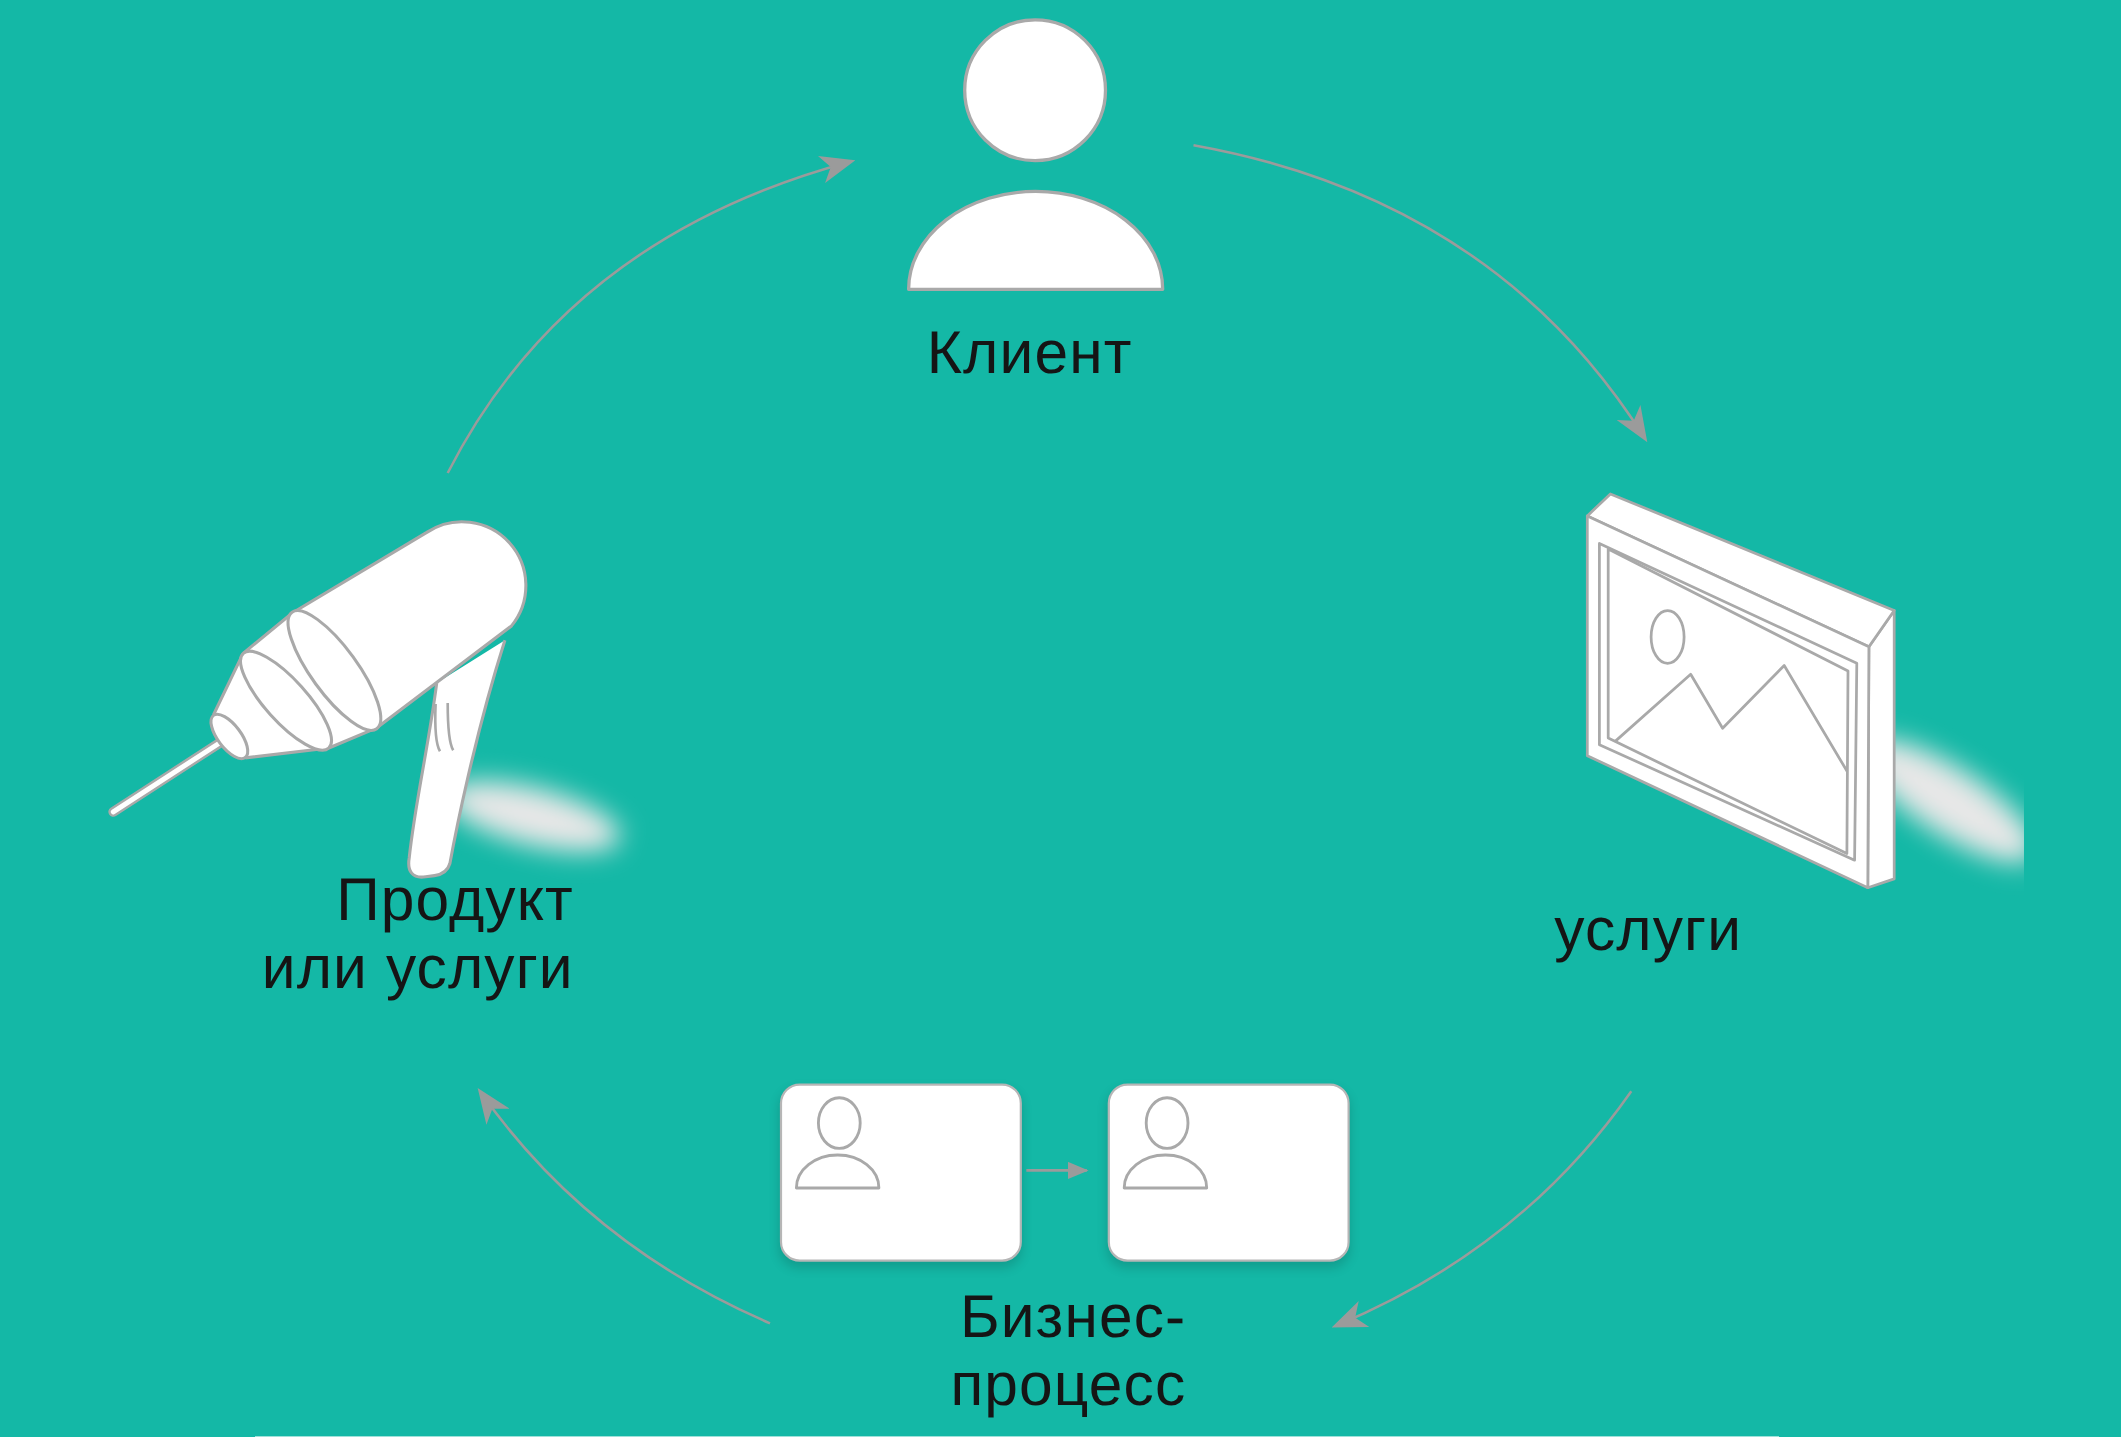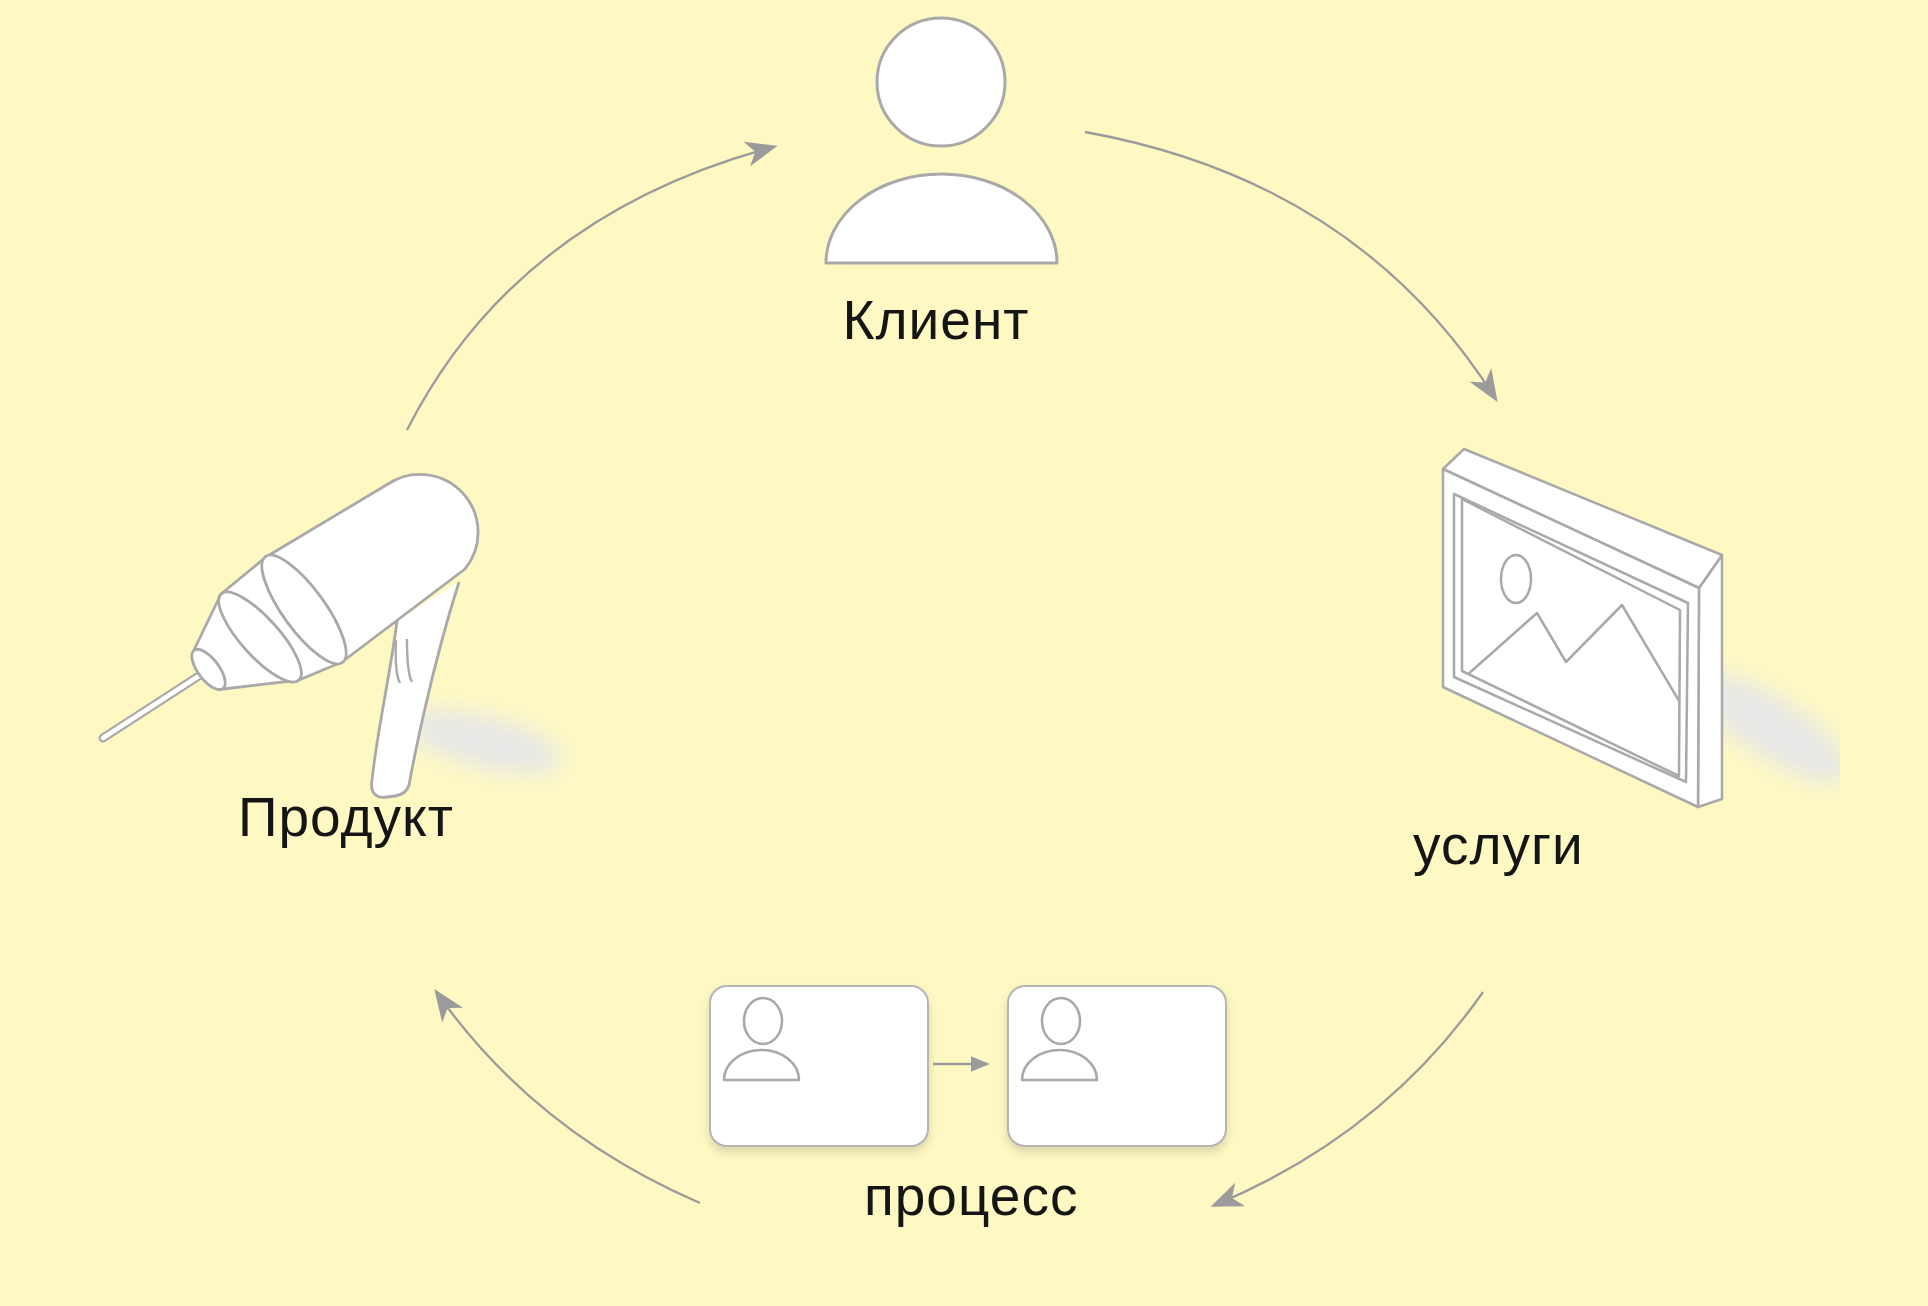--- a/index.html
+++ b/index.html
@@ -1,16 +1,16 @@
 <!DOCTYPE html>
 <html><head>
 <meta charset="utf-8">
 <style>
   html,body{margin:0;padding:0;background:#ffffff;}
-  .canvas{position:relative;width:1928px;height:1306px;background:#fef9c3;overflow:hidden;
+  .canvas{position:relative;width:1928px;height:1306px;background:#14b8a6;overflow:hidden;
           font-family:"Liberation Sans","DejaVu Sans",sans-serif;}
   .abs{position:absolute;}
   .node-label{position:absolute;font-size:55px;line-height:62px;letter-spacing:1px;
               color:#151515;white-space:nowrap;font-family:"Liberation Sans","DejaVu Sans",sans-serif;}
   .node-label div{display:block;text-align:right;}
   .centered{transform:translateX(-50%);}
   .card{position:absolute;width:220px;height:162px;background:#ffffff;border:2px solid #b6b6b6;
         border-radius:18px;box-shadow:0 5px 10px rgba(0,0,0,0.15);box-sizing:border-box;}
   svg{display:block;}
 </style>
@@ -69,20 +69,21 @@
       <path d="M13,93 A37.5,30 0 0 1 88,93 Z" fill="#ffffff" stroke="#a9a9a9" stroke-width="2.6" stroke-linejoin="round"></path>
     </svg>
   </div>
   <div class="card" style="left:1007px;top:985px">
     <svg width="110" height="110" viewBox="0 0 110 110" style="position:absolute;left:0;top:0">
       <ellipse cx="52" cy="34" rx="19" ry="23" fill="#ffffff" stroke="#a9a9a9" stroke-width="2.6"></ellipse>
       <path d="M13,93 A37.5,30 0 0 1 88,93 Z" fill="#ffffff" stroke="#a9a9a9" stroke-width="2.6" stroke-linejoin="round"></path>
     </svg>
   </div>
   <div class="node-label" style="left:864px;top:1165px">
+    <div>Бизнес-</div>
     <div>процесс</div>
   </div>
 
   <svg class="abs" style="left:60px;top:450px" width="560" height="500" viewBox="0 0 560 500">
     <defs>
       <filter id="softBlur2" x="-60%" y="-60%" width="220%" height="220%">
         <feGaussianBlur stdDeviation="12"></feGaussianBlur>
       </filter>
     </defs>
     <ellipse cx="424" cy="292" rx="82" ry="26" transform="rotate(14 424 292)" fill="#e7e7e7" filter="url(#softBlur2)"></ellipse>
@@ -101,15 +102,16 @@
     <path d="M206,107 L161,144 M282,212 L239,230" fill="none" stroke="#a9a9a9" stroke-width="2.8"></path>
 
     <path d="M161,144 L134,200 L163,239 L239,230 Z" fill="#ffffff"></path>
     <path d="M161,144 L134,200 M239,230 L163,239" fill="none" stroke="#a9a9a9" stroke-width="2.8"></path>
     <ellipse cx="148.5" cy="219.5" rx="24" ry="10.5" transform="rotate(53 148.5 219.5)" fill="#ffffff" stroke="#a9a9a9" stroke-width="2.8"></ellipse>
     <ellipse cx="200" cy="187" rx="58" ry="19" transform="rotate(48 200 187)" fill="#ffffff" stroke="#a9a9a9" stroke-width="2.8"></ellipse>
     <ellipse cx="244" cy="159.5" rx="65.5" ry="21" transform="rotate(54 244 159.5)" fill="#ffffff" stroke="#a9a9a9" stroke-width="2.8"></ellipse>
   </svg>
   <div class="node-label" style="left:238px;top:786px">
     <div>Продукт</div>
+    <div>или услуги</div>
   </div>
 
 </div>
 
 </body></html>

